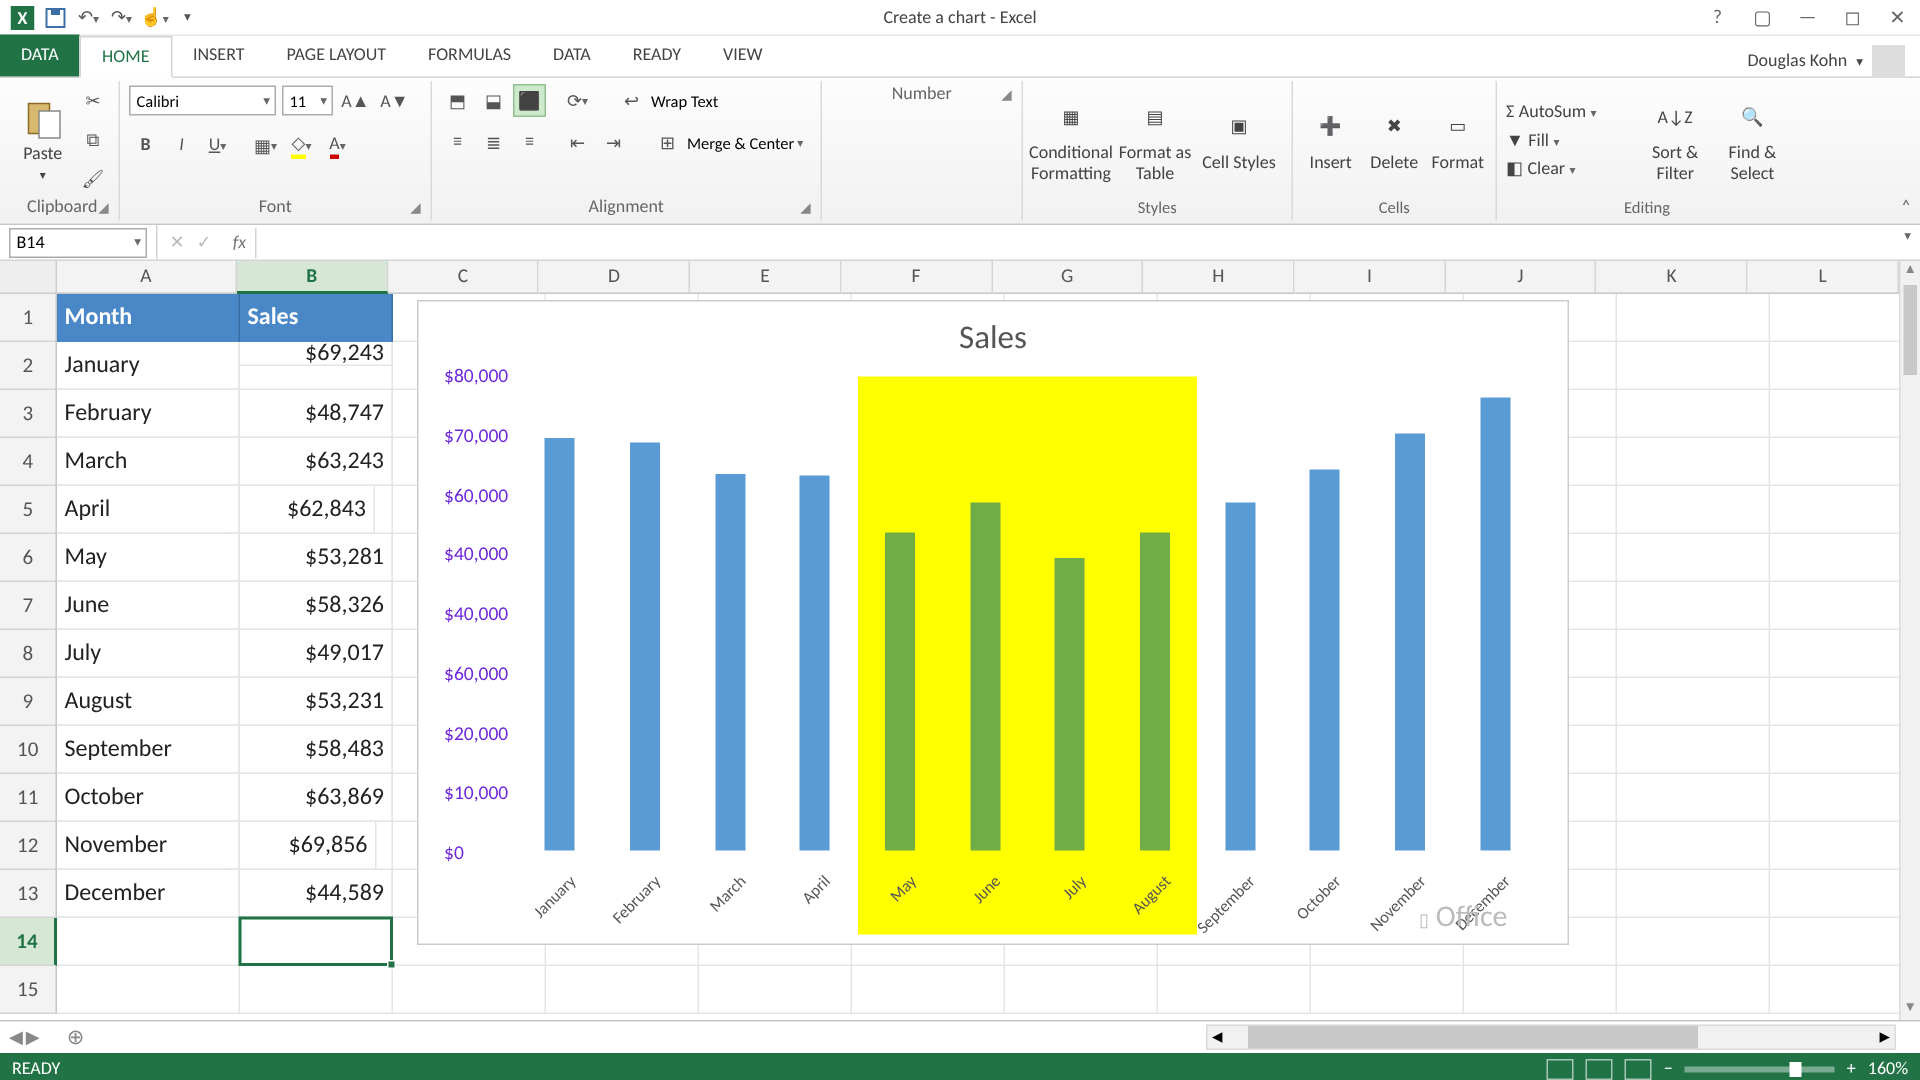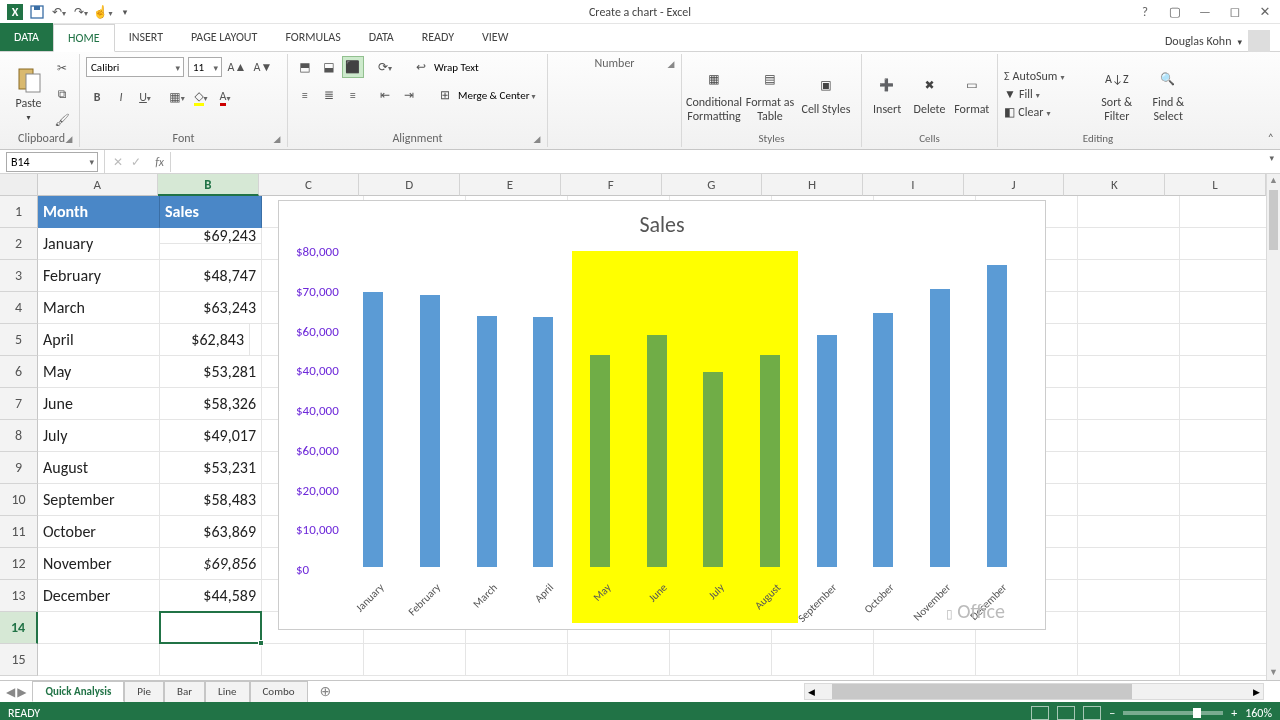--- a/index.html
+++ b/index.html
@@ -525,21 +525,21 @@
       <div class="cell datacell sales" style="left: 122px; width: 102px; top: 192px; height: 32px; justify-content: flex-end;">$58,326</div>
       <div class="cell datacell" style="left: 0px; width: 122px; top: 224px; height: 32px;">July</div>
       <div class="cell datacell sales" style="left: 122px; width: 102px; top: 224px; height: 32px; justify-content: flex-end;">$49,017</div>
       <div class="cell datacell" style="left: 0px; width: 122px; top: 256px; height: 32px;">August</div>
       <div class="cell datacell sales" style="left: 122px; width: 102px; top: 256px; height: 32px; justify-content: flex-end;">$53,231</div>
       <div class="cell datacell" style="left: 0px; width: 122px; top: 288px; height: 32px;">September</div>
       <div class="cell datacell sales" style="left: 122px; width: 102px; top: 288px; height: 32px; justify-content: flex-end;">$58,483</div>
       <div class="cell datacell" style="left: 0px; width: 122px; top: 320px; height: 32px;">October</div>
       <div class="cell datacell sales" style="left: 122px; width: 102px; top: 320px; height: 32px; justify-content: flex-end;">$63,869</div>
       <div class="cell datacell" style="left: 0px; width: 122px; top: 352px; height: 32px;">November</div>
-      <div class="cell datacell sales" style="left: 122px; width: 102px; top: 352px; height: 32px; justify-content: flex-end; font-style: italic;">$69,856</div>
+      <div class="cell datacell sales" style="left: 111px; width: 102px; top: 352px; height: 32px; justify-content: flex-end;">$69,856</div>
       <div class="cell datacell" style="left: 0px; width: 122px; top: 384px; height: 32px;">December</div>
       <div class="cell datacell sales" style="left: 122px; width: 102px; top: 384px; height: 32px; justify-content: flex-end;">$44,589</div>
       <div class="sel-outline" style="left: 121px; top: 415px; width: 103px; height: 33px;"></div>
       <div class="sel-handle" style="left: 220px; top: 444px;"></div>
       <div class="chart" style="left: 240px; top: 4px; width: 768px; height: 430px;">
         <div class="chart-title">Sales</div>
         <div class="plot">
           <div class="highlight-band" style="left: 226.667px; width: 226.667px;"></div>
           <div class="bar" style="left: 18.3333px; height: 275.241px;"></div>
           <div class="xlab" style="top: 330px; right: 645.667px;">January</div>
@@ -583,27 +583,20 @@
     <div class="thumb"></div>
     <div class="arr" style="bottom:0">▼</div>
   </div>
 </div>
 
 <div class="sheet-tabs">
   <div class="st-nav">
       <span>◀</span>
       <span>▶</span>
     </div>
-  <div id="stabs" style="display:flex">
-      <div class="stab active">Quick Analysis</div>
-      <div class="stab">Pie</div>
-      <div class="stab">Bar</div>
-      <div class="stab">Line</div>
-      <div class="stab">Combo</div>
-    </div>
   <div class="stab add">⊕</div>
   <div class="hscroll">
     <span style="font-size:9px;padding:0 3px">◀</span>
     <div class="thumb"></div>
     <span style="font-size:9px;padding:0 3px;margin-left:auto">▶</span>
   </div>
 </div>
 
 <div class="statusbar">
   <span>READY</span>

